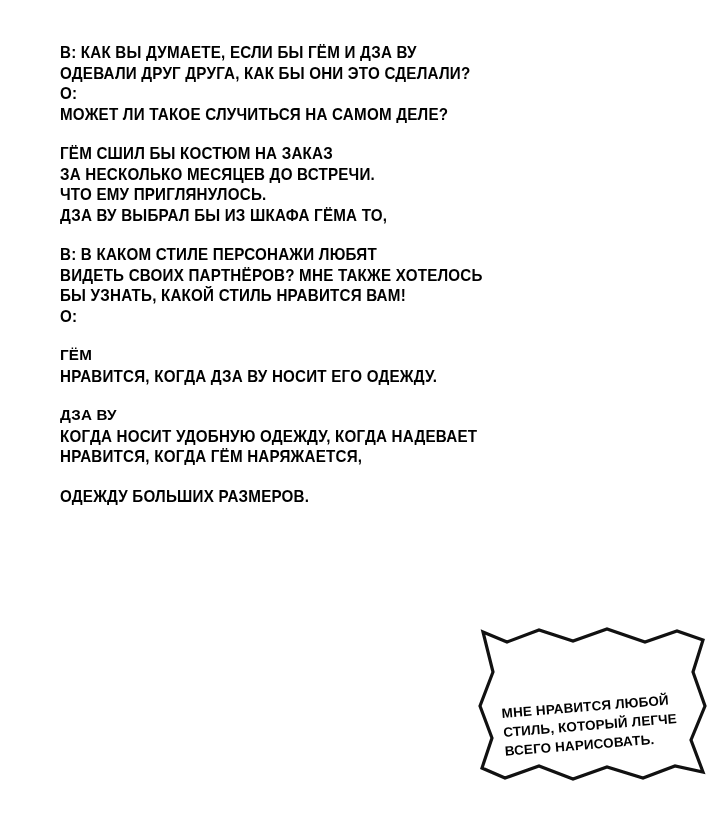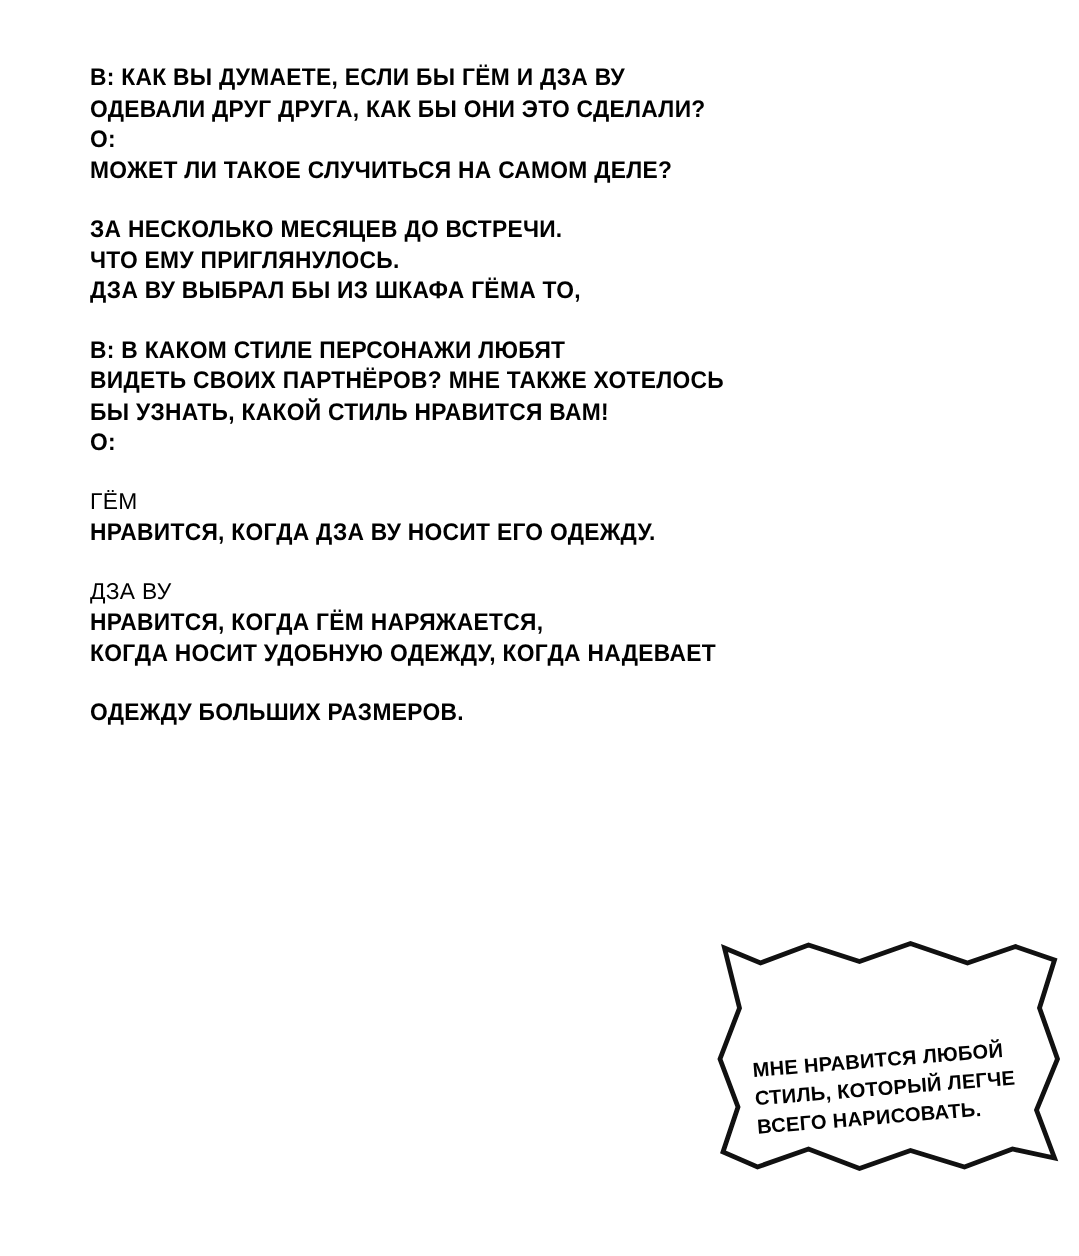--- a/index.html
+++ b/index.html
@@ -45,21 +45,21 @@
     text-transform: uppercase;
     font-weight: 700;
     white-space: pre-wrap;
     transform: scaleY(1.06);
     transform-origin: left top;
   }
 
   .speaker {
     font-size: 15.2px;
     line-height: 20.5px;
-    font-weight: 400;
+    font-weight: 700;
     text-transform: uppercase;
     letter-spacing: 0.2px;
   }
 
   
   .bubble-wrap {
     position: absolute;
     left: 474px;
     top: 626px;
     width: 232px;
@@ -98,41 +98,42 @@
   <div class="text-column">
 
     <div class="block">
       <div class="line">В: КАК ВЫ ДУМАЕТЕ, ЕСЛИ БЫ ГЁМ И ДЗА ВУ</div>
       <div class="line">ОДЕВАЛИ ДРУГ ДРУГА, КАК БЫ ОНИ ЭТО СДЕЛАЛИ?</div>
       <div class="line">О:</div>
       <div class="line">МОЖЕТ ЛИ ТАКОЕ СЛУЧИТЬСЯ НА САМОМ ДЕЛЕ?</div>
     </div>
 
     <div class="block">
+      <div class="line">ГЁМ СШИЛ БЫ КОСТЮМ НА ЗАКАЗ</div>
       <div class="line">ЗА НЕСКОЛЬКО МЕСЯЦЕВ ДО ВСТРЕЧИ.</div>
       <div class="line">ЧТО ЕМУ ПРИГЛЯНУЛОСЬ.</div>
       <div class="line">ДЗА ВУ ВЫБРАЛ БЫ ИЗ ШКАФА ГЁМА ТО,</div>
     </div>
 
     <div class="block">
       <div class="line">В: В КАКОМ СТИЛЕ ПЕРСОНАЖИ ЛЮБЯТ</div>
       <div class="line">ВИДЕТЬ СВОИХ ПАРТНЁРОВ? МНЕ ТАКЖЕ ХОТЕЛОСЬ</div>
       <div class="line">БЫ УЗНАТЬ, КАКОЙ СТИЛЬ НРАВИТСЯ ВАМ!</div>
       <div class="line">О:</div>
     </div>
 
     <div class="block">
       <div class="speaker">ГЁМ</div>
       <div class="line">НРАВИТСЯ, КОГДА ДЗА ВУ НОСИТ ЕГО ОДЕЖДУ.</div>
     </div>
 
     <div class="block">
       <div class="speaker">ДЗА ВУ</div>
+      <div class="line">КОГДА НОСИТ УДОБНУЮ ОДЕЖДУ, КОГДА НАДЕВАЕТ</div>
       <div class="line">НРАВИТСЯ, КОГДА ГЁМ НАРЯЖАЕТСЯ,</div>
-      <div class="line">КОГДА НОСИТ УДОБНУЮ ОДЕЖДУ, КОГДА НАДЕВАЕТ</div>
     </div>
 
     <div class="block">
       <div class="line">ОДЕЖДУ БОЛЬШИХ РАЗМЕРОВ.</div>
     </div>
 
     <div class="block">
     </div>
 
   </div>

